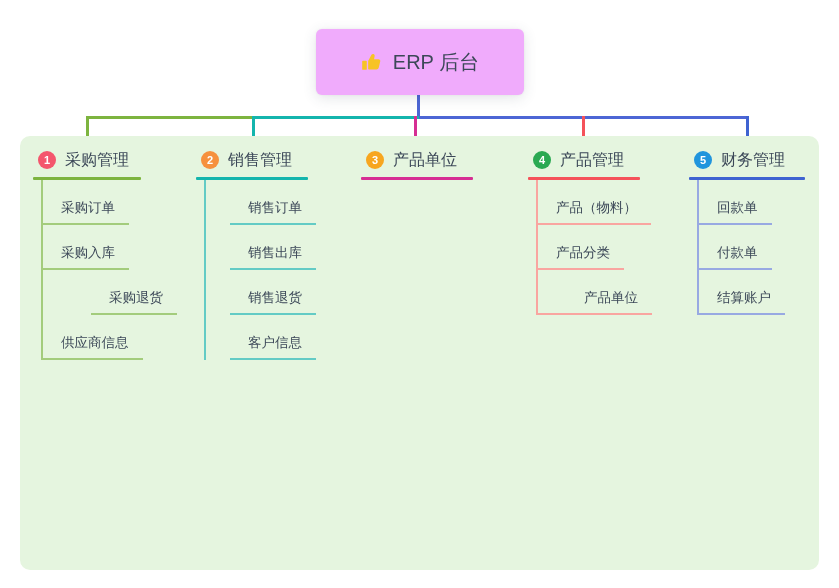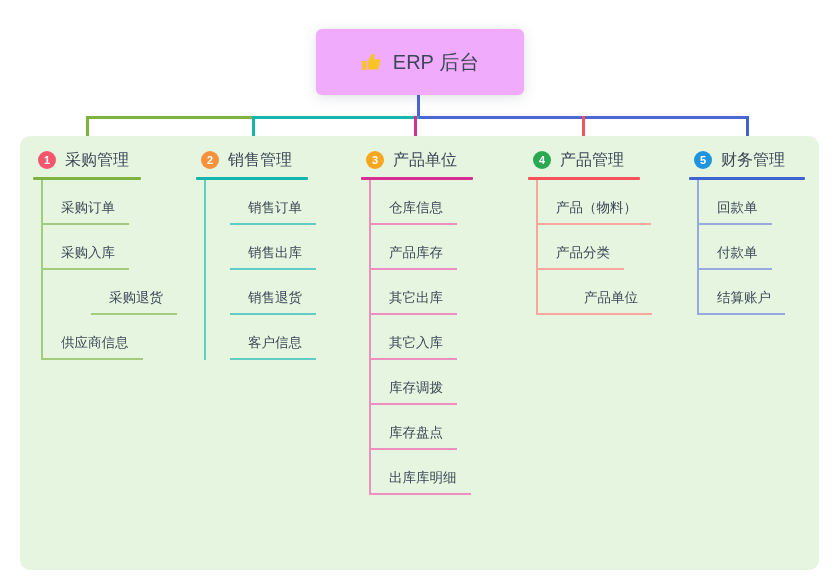--- a/index.html
+++ b/index.html
@@ -124,43 +124,20 @@
         </div>
     </div>
   </div>
 
   <div class="branch" style="left:361px;width:112px;">
     <div class="branch-header">
       <span class="badge" style="background-color: rgb(247, 166, 31);">3</span>
       <span>产品单位</span>
     </div>
     <div class="header-line" style="background-color: rgb(214, 46, 147);"></div>
-    <div class="branch-children" style="border-left-color: rgb(239, 143, 193);">
-      <div class="child-row">
-          <span class="child-label" style="border-bottom-color: rgb(239, 143, 193);">仓库信息</span>
-        </div>
-      <div class="child-row">
-          <span class="child-label" style="border-bottom-color: rgb(239, 143, 193);">产品库存</span>
-        </div>
-      <div class="child-row">
-          <span class="child-label" style="border-bottom-color: rgb(239, 143, 193);">其它出库</span>
-        </div>
-      <div class="child-row">
-          <span class="child-label" style="border-bottom-color: rgb(239, 143, 193);">其它入库</span>
-        </div>
-      <div class="child-row">
-          <span class="child-label" style="border-bottom-color: rgb(239, 143, 193);">库存调拨</span>
-        </div>
-      <div class="child-row">
-          <span class="child-label" style="border-bottom-color: rgb(239, 143, 193);">库存盘点</span>
-        </div>
-      <div class="child-row">
-          <span class="child-label" style="border-bottom-color: rgb(239, 143, 193);">出库库明细</span>
-        </div>
-    </div>
   </div>
 
   <div class="branch" style="left:528px;width:112px;">
     <div class="branch-header">
       <span class="badge" style="background-color: rgb(42, 169, 82);">4</span>
       <span>产品管理</span>
     </div>
     <div class="header-line" style="background-color: rgb(245, 82, 90);"></div>
     <div class="branch-children" style="border-left-color: rgb(249, 165, 160);">
       <div class="child-row">

